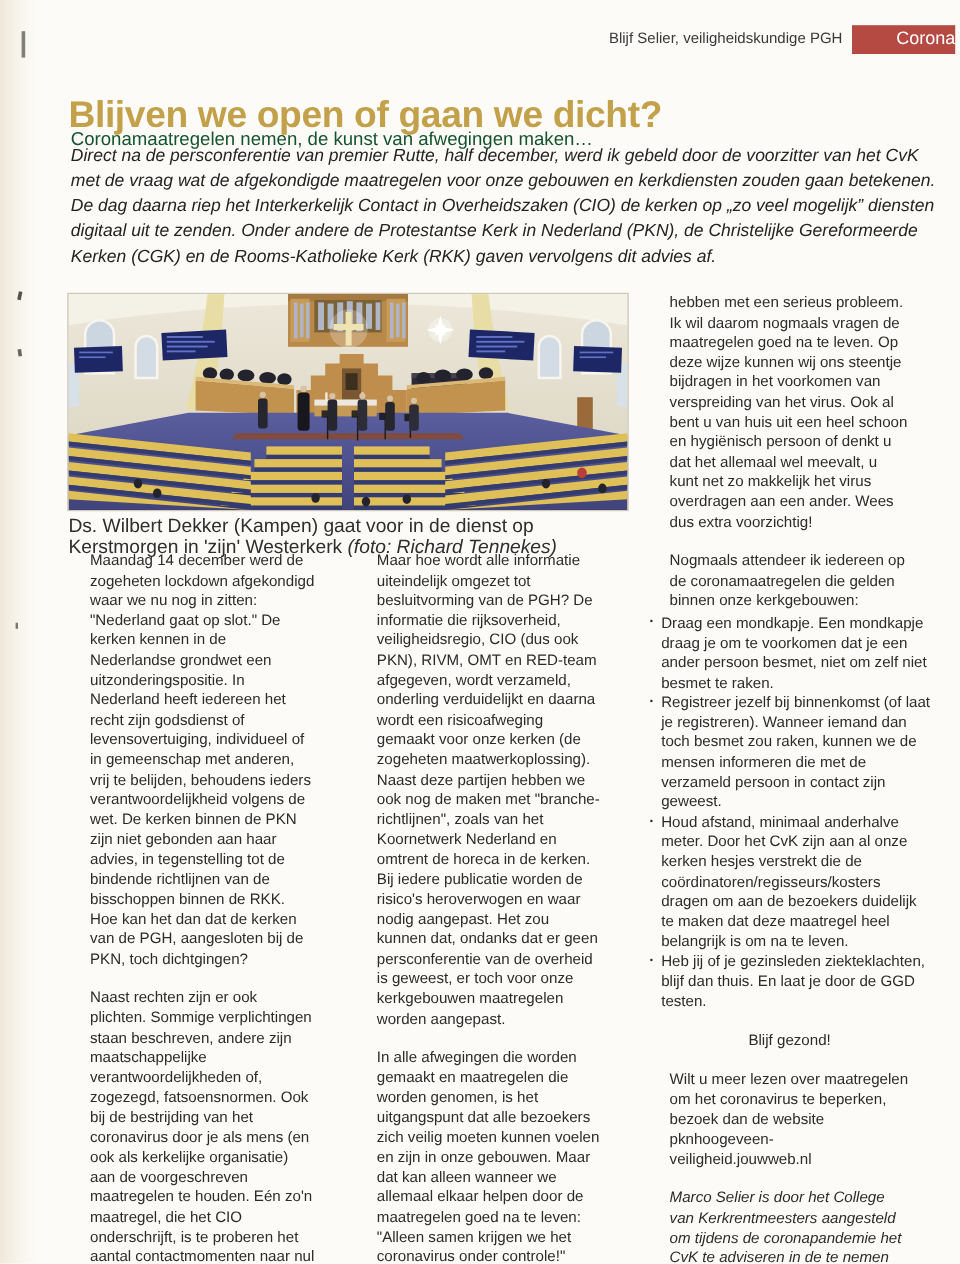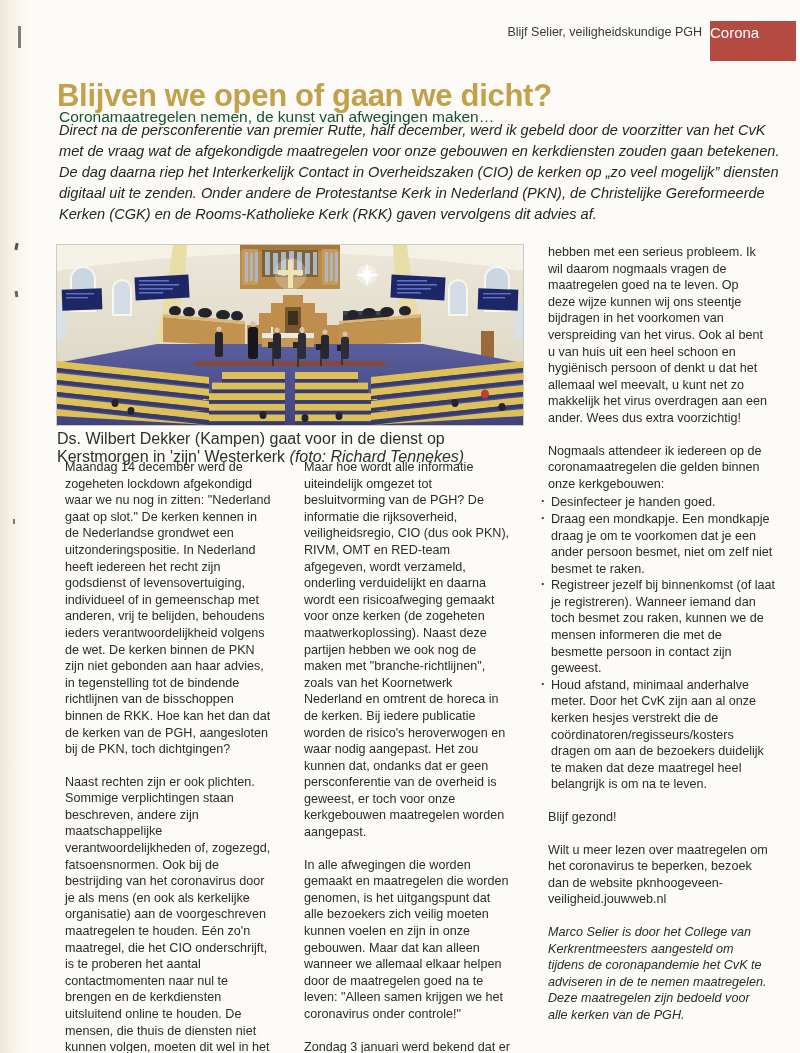--- a/index.html
+++ b/index.html
@@ -13,49 +13,49 @@
   }
   
   .crease { position:absolute; left:0; top:0; bottom:0; width:30px;
     background:linear-gradient(90deg,#eee8da 0%, #f6f3e9 45%, rgba(252,251,247,0) 100%); }
   .mark-a { position:absolute; left:18px; top:26px; width:3px; height:22px; background:#6a6a66; opacity:.85; }
   .mark-b { position:absolute; left:15px; top:243px; width:3px; height:7px; background:#55524a; transform:rotate(12deg); }
   .mark-c { position:absolute; left:15px; top:291px; width:3px; height:6px; background:#6a665c; transform:rotate(-8deg); }
   .mark-d { position:absolute; left:13px; top:519px; width:2px; height:5px; background:#7a766c; }
 
   .author { position:absolute; top:25px; right:98px; font-size:12.5px; color:#39393a; }
-  .badge  { position:absolute; top:21px; left:710px; width:86px; height:40px;
+  .badge  { position:absolute; top:21px; left:710px; width:86px; height:24px;
     background:var(--badge-bg,#b54a43); color:var(--badge-text,#fff);
-    font-size:15px; text-align:left; line-height:24px; }
+    font-size:15px; text-align:right; line-height:24px; }
 
   .kicker   { position:absolute; left:59px; top:60px; font-size:15.5px; color:#14532d;margin-top:48px; }
   .headline { position:absolute; left:57px; top:78px; font-size:31px; font-weight:700;
     letter-spacing:-0.3px; color:var(--headline,#c3a04a); }
 
   .intro { position:absolute; left:59px; top:120px; width:722px;
     font-size:14.6px; line-height:20.9px; color:#242424;font-style:italic; }
 
   .photo { position:absolute; left:57px; top:245px; width:466px; height:180px;
     background:#ded8c8; outline:1px solid #cfc9ba; }
   .photo svg { display:block; }
 
   .caption { position:absolute; left:57px; top:430px; width:472px; font-size:16px; color:#2e2e2e; }
   .caption .credit { font-style:italic; }
 
   .col { position:absolute; font-size:12.6px; line-height:16.6px; color:#2b2b2b;
     hyphens:auto; -webkit-hyphens:auto; }
-  .col p { margin:0 8px 16px; }
+  .col p { margin:0 18px 16px; }
   .col1 { left:57px;  top:459px; width:224px; }
   .col2 { left:296px; top:459px; width:224px; }
   .col3 { left:540px; top:244px; width:236px; }
   .col3 .lead-in { margin-bottom:2px; }
   ul.measures { list-style:none; margin:0 0 16px; padding:0; }
   ul.measures li { position:relative; padding-left:11px; }
   ul.measures li::before { content:"·"; position:absolute; left:1px; top:-1px; font-weight:700; }
-  .closing { margin-bottom:16px; }
+  .closing { margin-bottom:16px;text-align:center; }
   .website-note { margin-bottom:30px; }
   .author-credit { font-style:italic; margin:0; }
 </style>
 </head>
 <body>
 
 <div class="crease"></div>
 <div class="mark-a"></div>
 <div class="mark-b"></div>
 <div class="mark-c"></div>
@@ -285,21 +285,21 @@
 <div class="col col2">
   <p>Maar hoe wordt alle informatie uiteindelijk omgezet tot besluitvorming van de PGH? De informatie die rijksoverheid, veiligheidsregio, CIO (dus ook PKN), RIVM, OMT en RED-team afgegeven, wordt verzameld, onderling verduidelijkt en daarna wordt een risicoafweging gemaakt voor onze kerken (de zogeheten maatwerkoplossing). Naast deze partijen hebben we ook nog de maken met "branche-richtlijnen", zoals van het Koornetwerk Nederland en omtrent de horeca in de kerken. Bij iedere publicatie worden de risico's heroverwogen en waar nodig aangepast. Het zou kunnen dat, ondanks dat er geen persconferentie van de overheid is geweest, er toch voor onze kerkgebouwen maatregelen worden aangepast.</p>
   <p>In alle afwegingen die worden gemaakt en maatregelen die worden genomen, is het uitgangspunt dat alle bezoekers zich veilig moeten kunnen voelen en zijn in onze gebouwen. Maar dat kan alleen wanneer we allemaal elkaar helpen door de maatregelen goed na te leven: "Alleen samen krijgen we het coronavirus onder controle!"</p>
   <p>Zondag 3 januari werd bekend dat er tijdens opnames half december voor een online kerkdienst in Biddinghuizen zeker tien personen besmet zijn geraakt met het coronavirus en twee overleden. Dit maakt pijnlijk duidelijk dat we te maken</p>
 </div>
 
 <div class="col col3">
   <p>hebben met een serieus probleem. Ik wil daarom nogmaals vragen de maatregelen goed na te leven. Op deze wijze kunnen wij ons steentje bijdragen in het voorkomen van verspreiding van het virus. Ook al bent u van huis uit een heel schoon en hygiënisch persoon of denkt u dat het allemaal wel meevalt, u kunt net zo makkelijk het virus overdragen aan een ander. Wees dus extra voorzichtig!</p>
   <p class="lead-in">Nogmaals attendeer ik iedereen op de coronamaatregelen die gelden binnen onze kerkgebouwen:</p>
   <ul class="measures">
-    <li>Desinfecteer je handen goed.</li>
     <li>Draag een mondkapje. Een mondkapje draag je om te voorkomen dat je een ander persoon besmet, niet om zelf niet besmet te raken.</li>
-    <li>Registreer jezelf bij binnenkomst (of laat je registreren). Wanneer iemand dan toch besmet zou raken, kunnen we de mensen informeren die met de besmette persoon in contact zijn geweest.</li>
+    <li>Registreer jezelf bij binnenkomst (of laat je registreren). Wanneer iemand dan toch besmet zou raken, kunnen we de mensen informeren die met de verzameld persoon in contact zijn geweest.</li>
     <li>Houd afstand, minimaal anderhalve meter. Door het CvK zijn aan al onze kerken hesjes verstrekt die de coördinatoren/regisseurs/kosters dragen om aan de bezoekers duidelijk te maken dat deze maatregel heel belangrijk is om na te leven.</li>
+    <li>Heb jij of je gezinsleden ziekteklachten, blijf dan thuis. En laat je door de GGD testen.</li>
   </ul>
   <p class="closing">Blijf gezond!</p>
   <p class="website-note">Wilt u meer lezen over maatregelen om het coronavirus te beperken, bezoek dan de website pknhoogeveen-veiligheid.jouwweb.nl</p>
   <p class="author-credit">Marco Selier is door het College van Kerkrentmeesters aangesteld om tijdens de coronapandemie het CvK te adviseren in de te nemen maatregelen. Deze maatregelen zijn bedoeld voor alle kerken van de PGH.</p>
 </div>
 
 </body></html>

